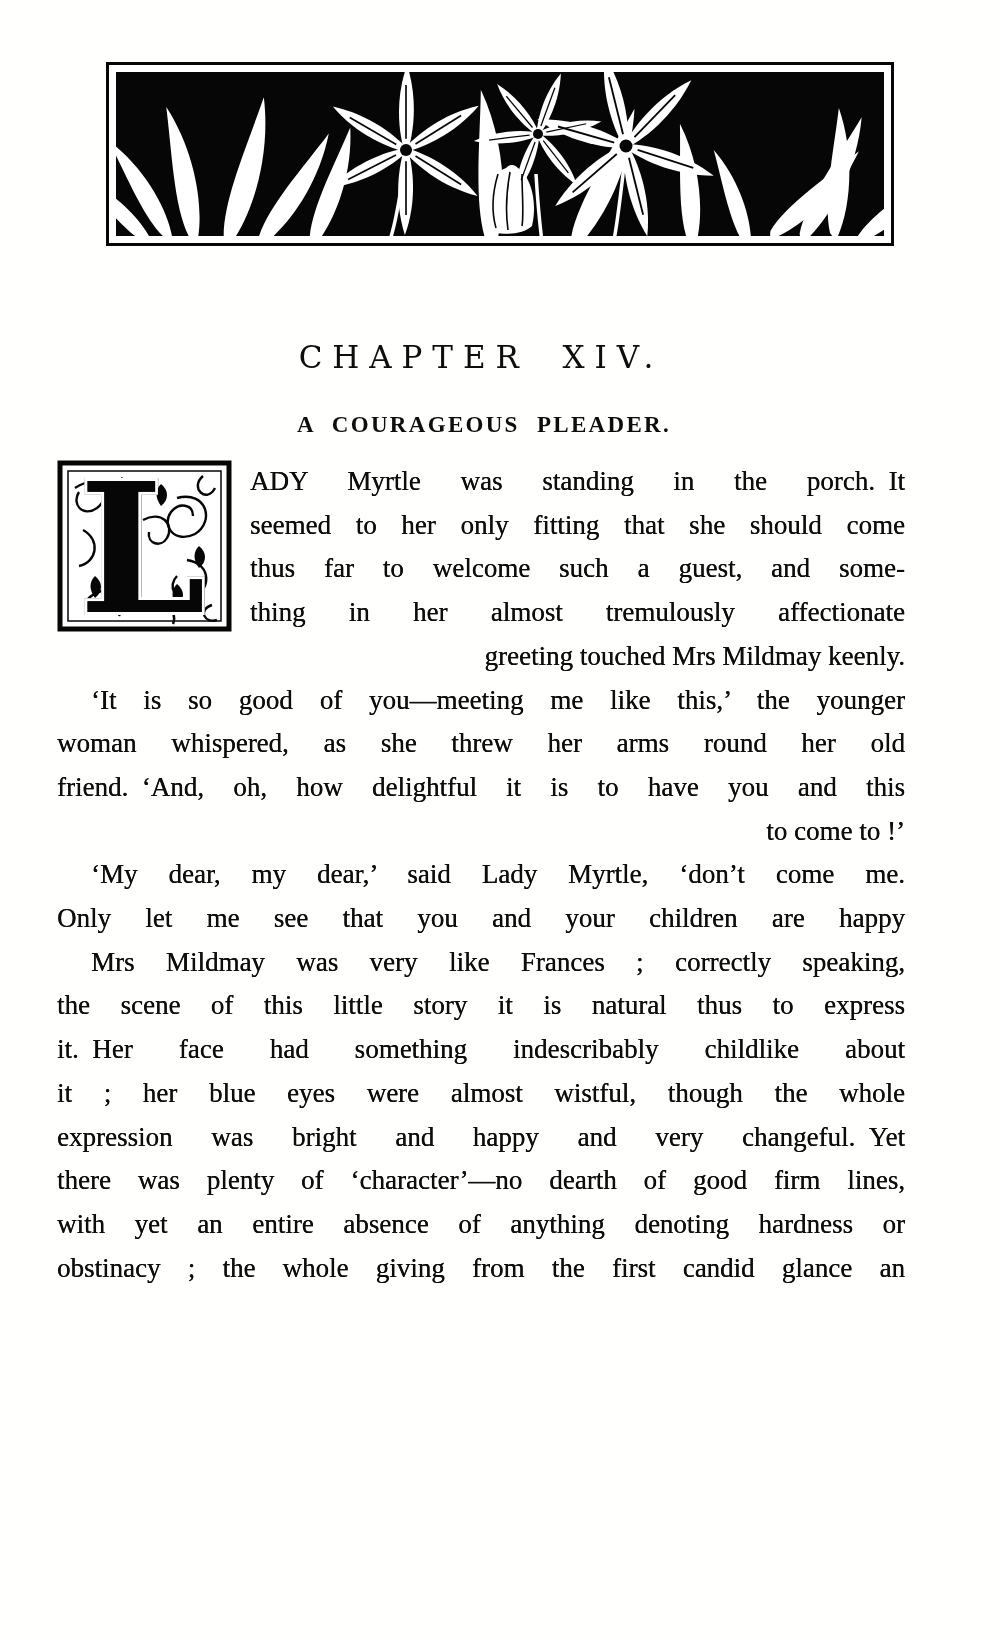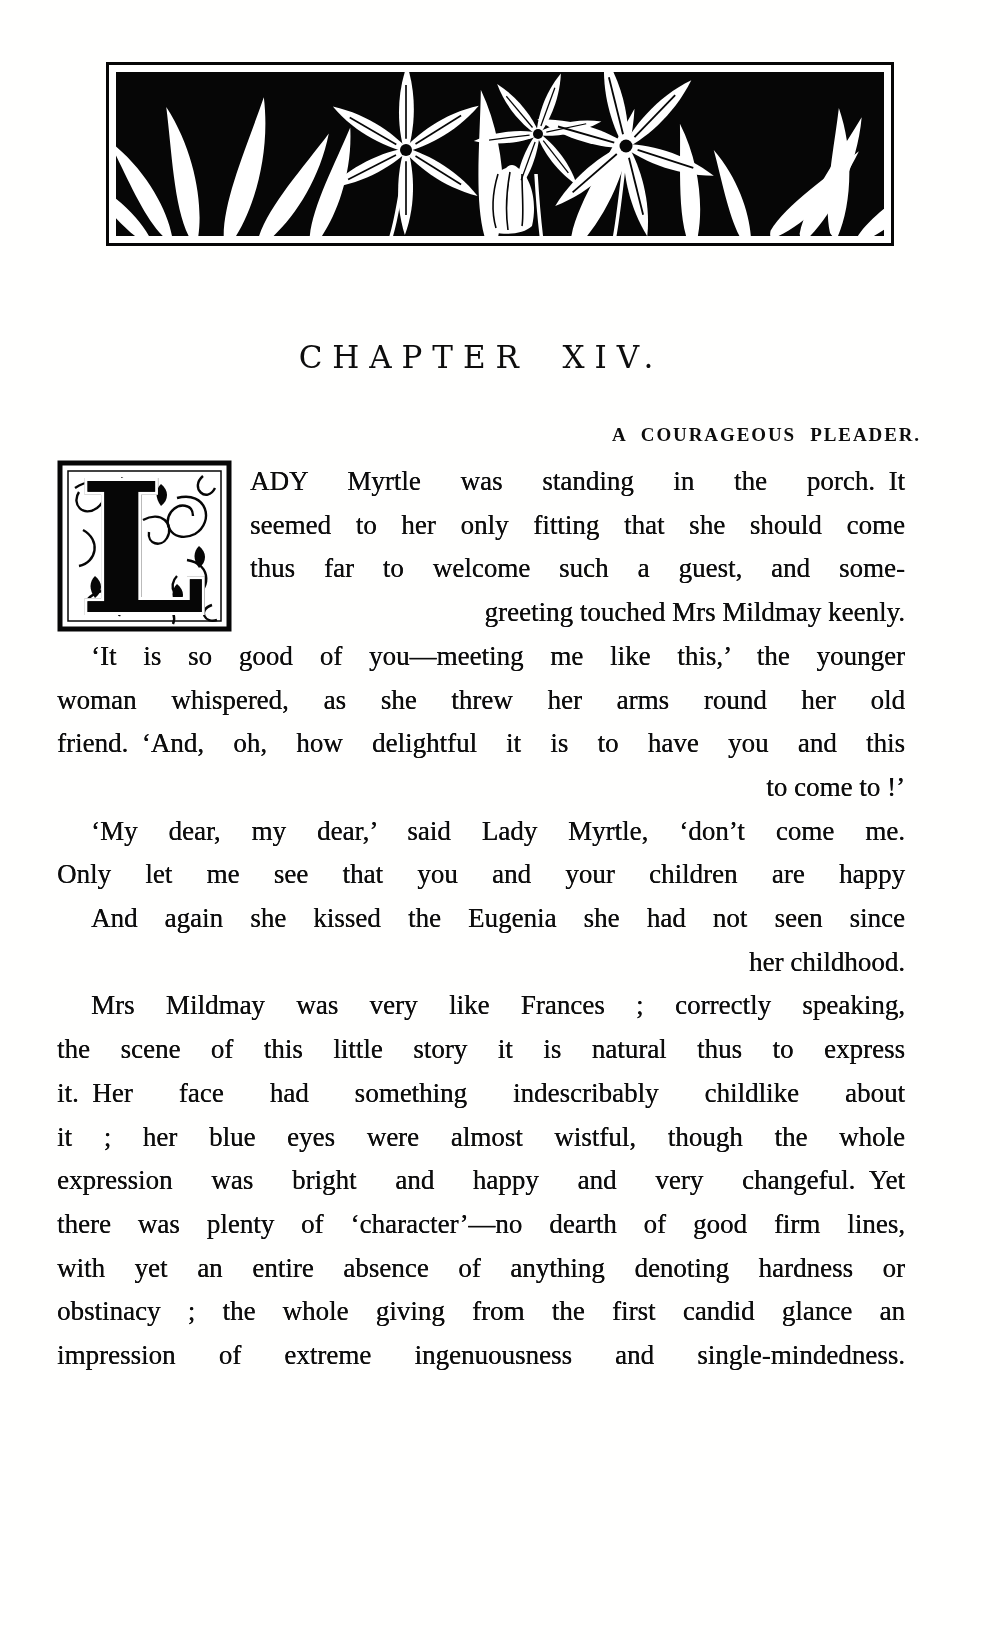--- a/index.html
+++ b/index.html
@@ -21,23 +21,23 @@
   .chapter-title {
     position: absolute; left: 57px; top: 338px; width: 848px;
     margin: 0; text-align: center;
     font-family: "DejaVu Serif", serif;
     font-size: 31px; font-weight: normal;
     letter-spacing: 0.32em; word-spacing: 0.45em;
     line-height: 1.25;
   }
   .chapter-subtitle {
     position: absolute; left: 57px; top: 407px; width: 848px;
-    margin: 16px; text-align: right;
+    margin: 3px; text-align: center;
     font-family: "Liberation Serif", serif;
-    font-size: 19px; font-weight: bold;
+    font-size: 23px; font-weight: bold;
     letter-spacing: 0.1em; word-spacing: 0.4em;
     line-height: 1.3;
   }
 
   .body-text {
     position: absolute; left: 57px; top: 460px; width: 848px;
     font-size: 27px; line-height: 43.7px;
     text-shadow: 0.25px 0 0 currentColor; 
   }
   .paragraph { margin: 0; }
@@ -175,41 +175,37 @@
         <path d="M38,116 C46,122 46,132 38,138 C32,130 32,122 38,116 Z"></path>
         <path d="M104,24 C112,30 112,40 104,46 C98,38 98,30 104,24 Z"></path>
         <path d="M120,124 C128,130 128,140 120,146 C114,138 114,130 120,124 Z"></path>
       </g>
       <text x="22" y="152" font-family="'DejaVu Serif', serif" font-weight="bold" font-size="180" fill="#060606" stroke="#ffffff" stroke-width="6" paint-order="stroke">L</text>
     </svg>
   </span>
 <div class="line j"><span>ADY Myrtle was standing in the porch. It</span></div>
         <div class="line j"><span>seemed to her only fitting that she should come</span></div>
         <div class="line j"><span>thus far to welcome such a guest, and some-</span></div>
+        <div class="line j"><span>thing in her almost tremulously affectionate</span></div>
         <div class="line"><span>greeting touched Mrs Mildmay keenly.</span></div>
       </div>
       <div class="paragraph indent">
         <div class="line j"><span>‘It is </span><span class="it">so</span><span> good of you—meeting me like this,’ the younger</span></div>
         <div class="line j"><span>woman whispered, as she threw her arms round her old</span></div>
         <div class="line j"><span>friend. ‘And, oh, how delightful it is to have you and this</span></div>
         <div class="line"><span>to come to !’</span></div>
       </div>
       <div class="paragraph indent">
         <div class="line j"><span>‘My dear, my dear,’ said Lady Myrtle, ‘don’t come me.</span></div>
         <div class="line j"><span>Only let me see that you and your children are happy</span></div>
-      </div>
-      <div class="paragraph indent">
-        <div class="line j"><span>And again she kissed the Eugenia she had not seen since</span></div>
-        <div class="line"><span>her childhood.</span></div>
       </div>
       <div class="paragraph indent">
         <div class="line j"><span>Mrs Mildmay was very like Frances ; correctly speaking,</span></div>
         <div class="line j"><span>the scene of this little story it is natural thus to express</span></div>
         <div class="line j"><span>it. Her face had something indescribably childlike about</span></div>
         <div class="line j"><span>it ; her blue eyes were almost wistful, though the whole</span></div>
         <div class="line j"><span>expression was bright and happy and very changeful. Yet</span></div>
         <div class="line j"><span>there was plenty of ‘character’—no dearth of good firm lines,</span></div>
         <div class="line j"><span>with yet an entire absence of anything denoting hardness or</span></div>
         <div class="line j"><span>obstinacy ; the whole giving from the first candid glance an</span></div>
-        <div class="line j"><span>impression of extreme ingenuousness and single-mindedness.</span></div>
       </div>
     </div>
 </div>
 
 </body></html>

